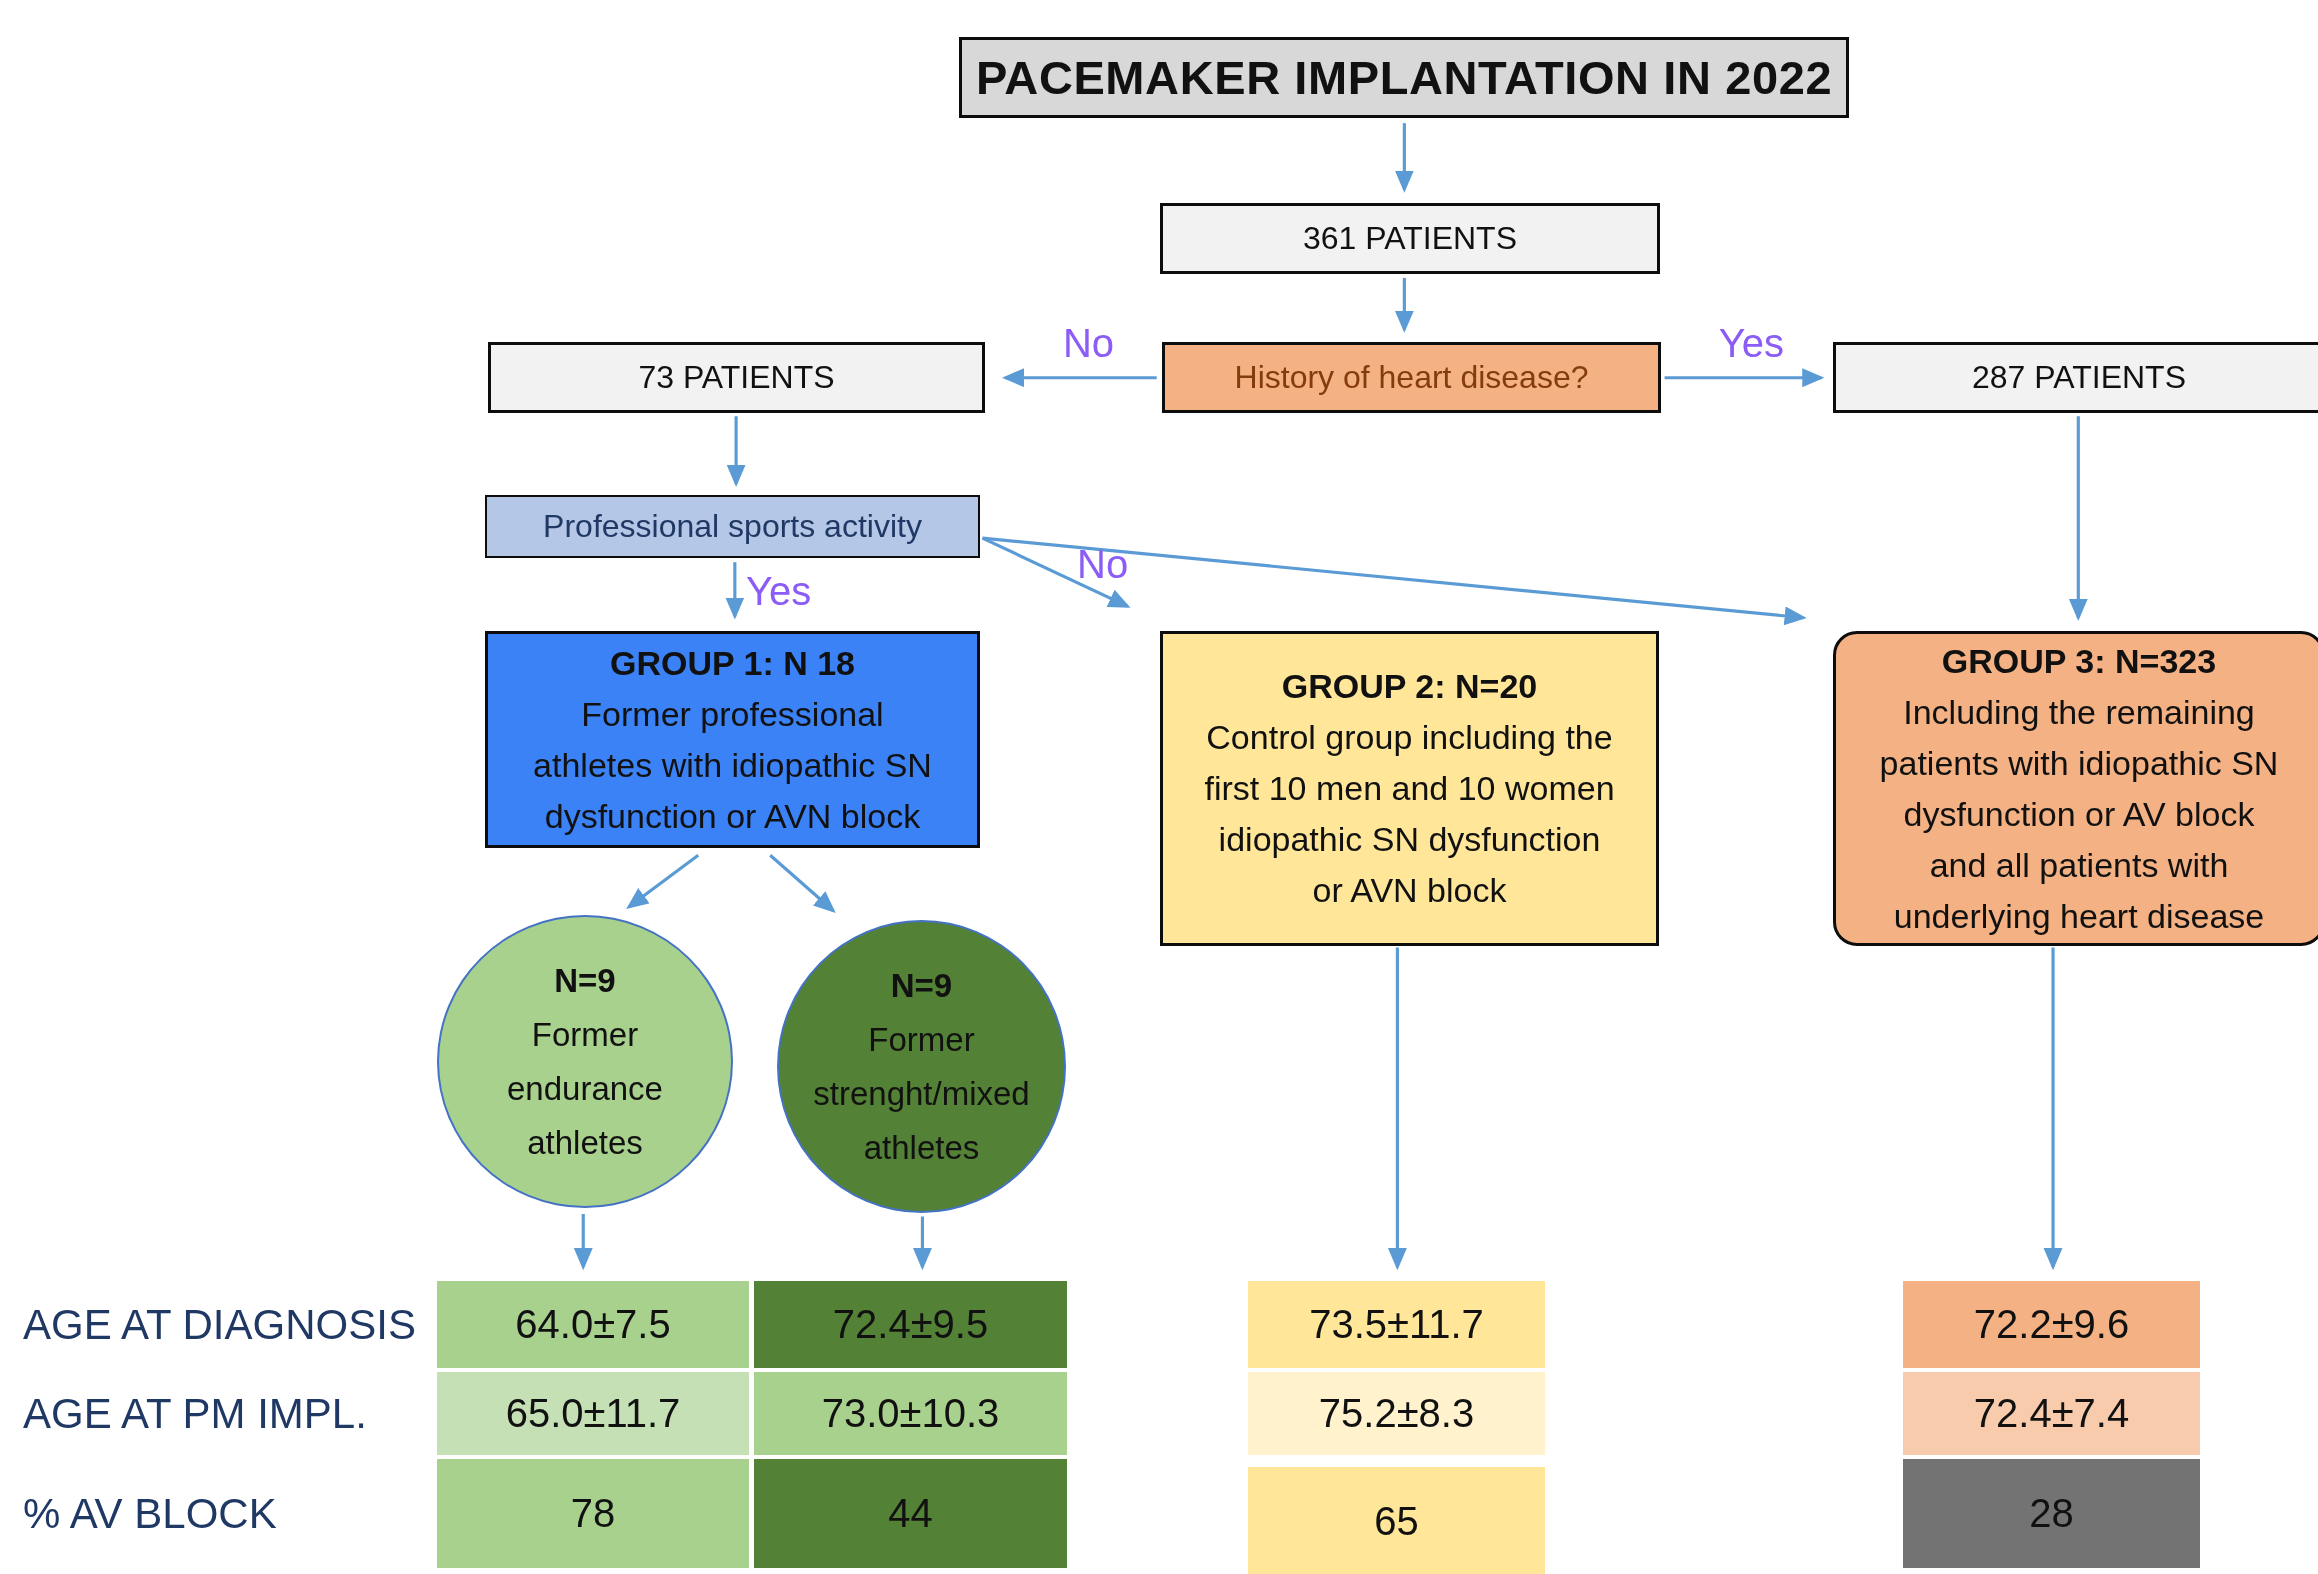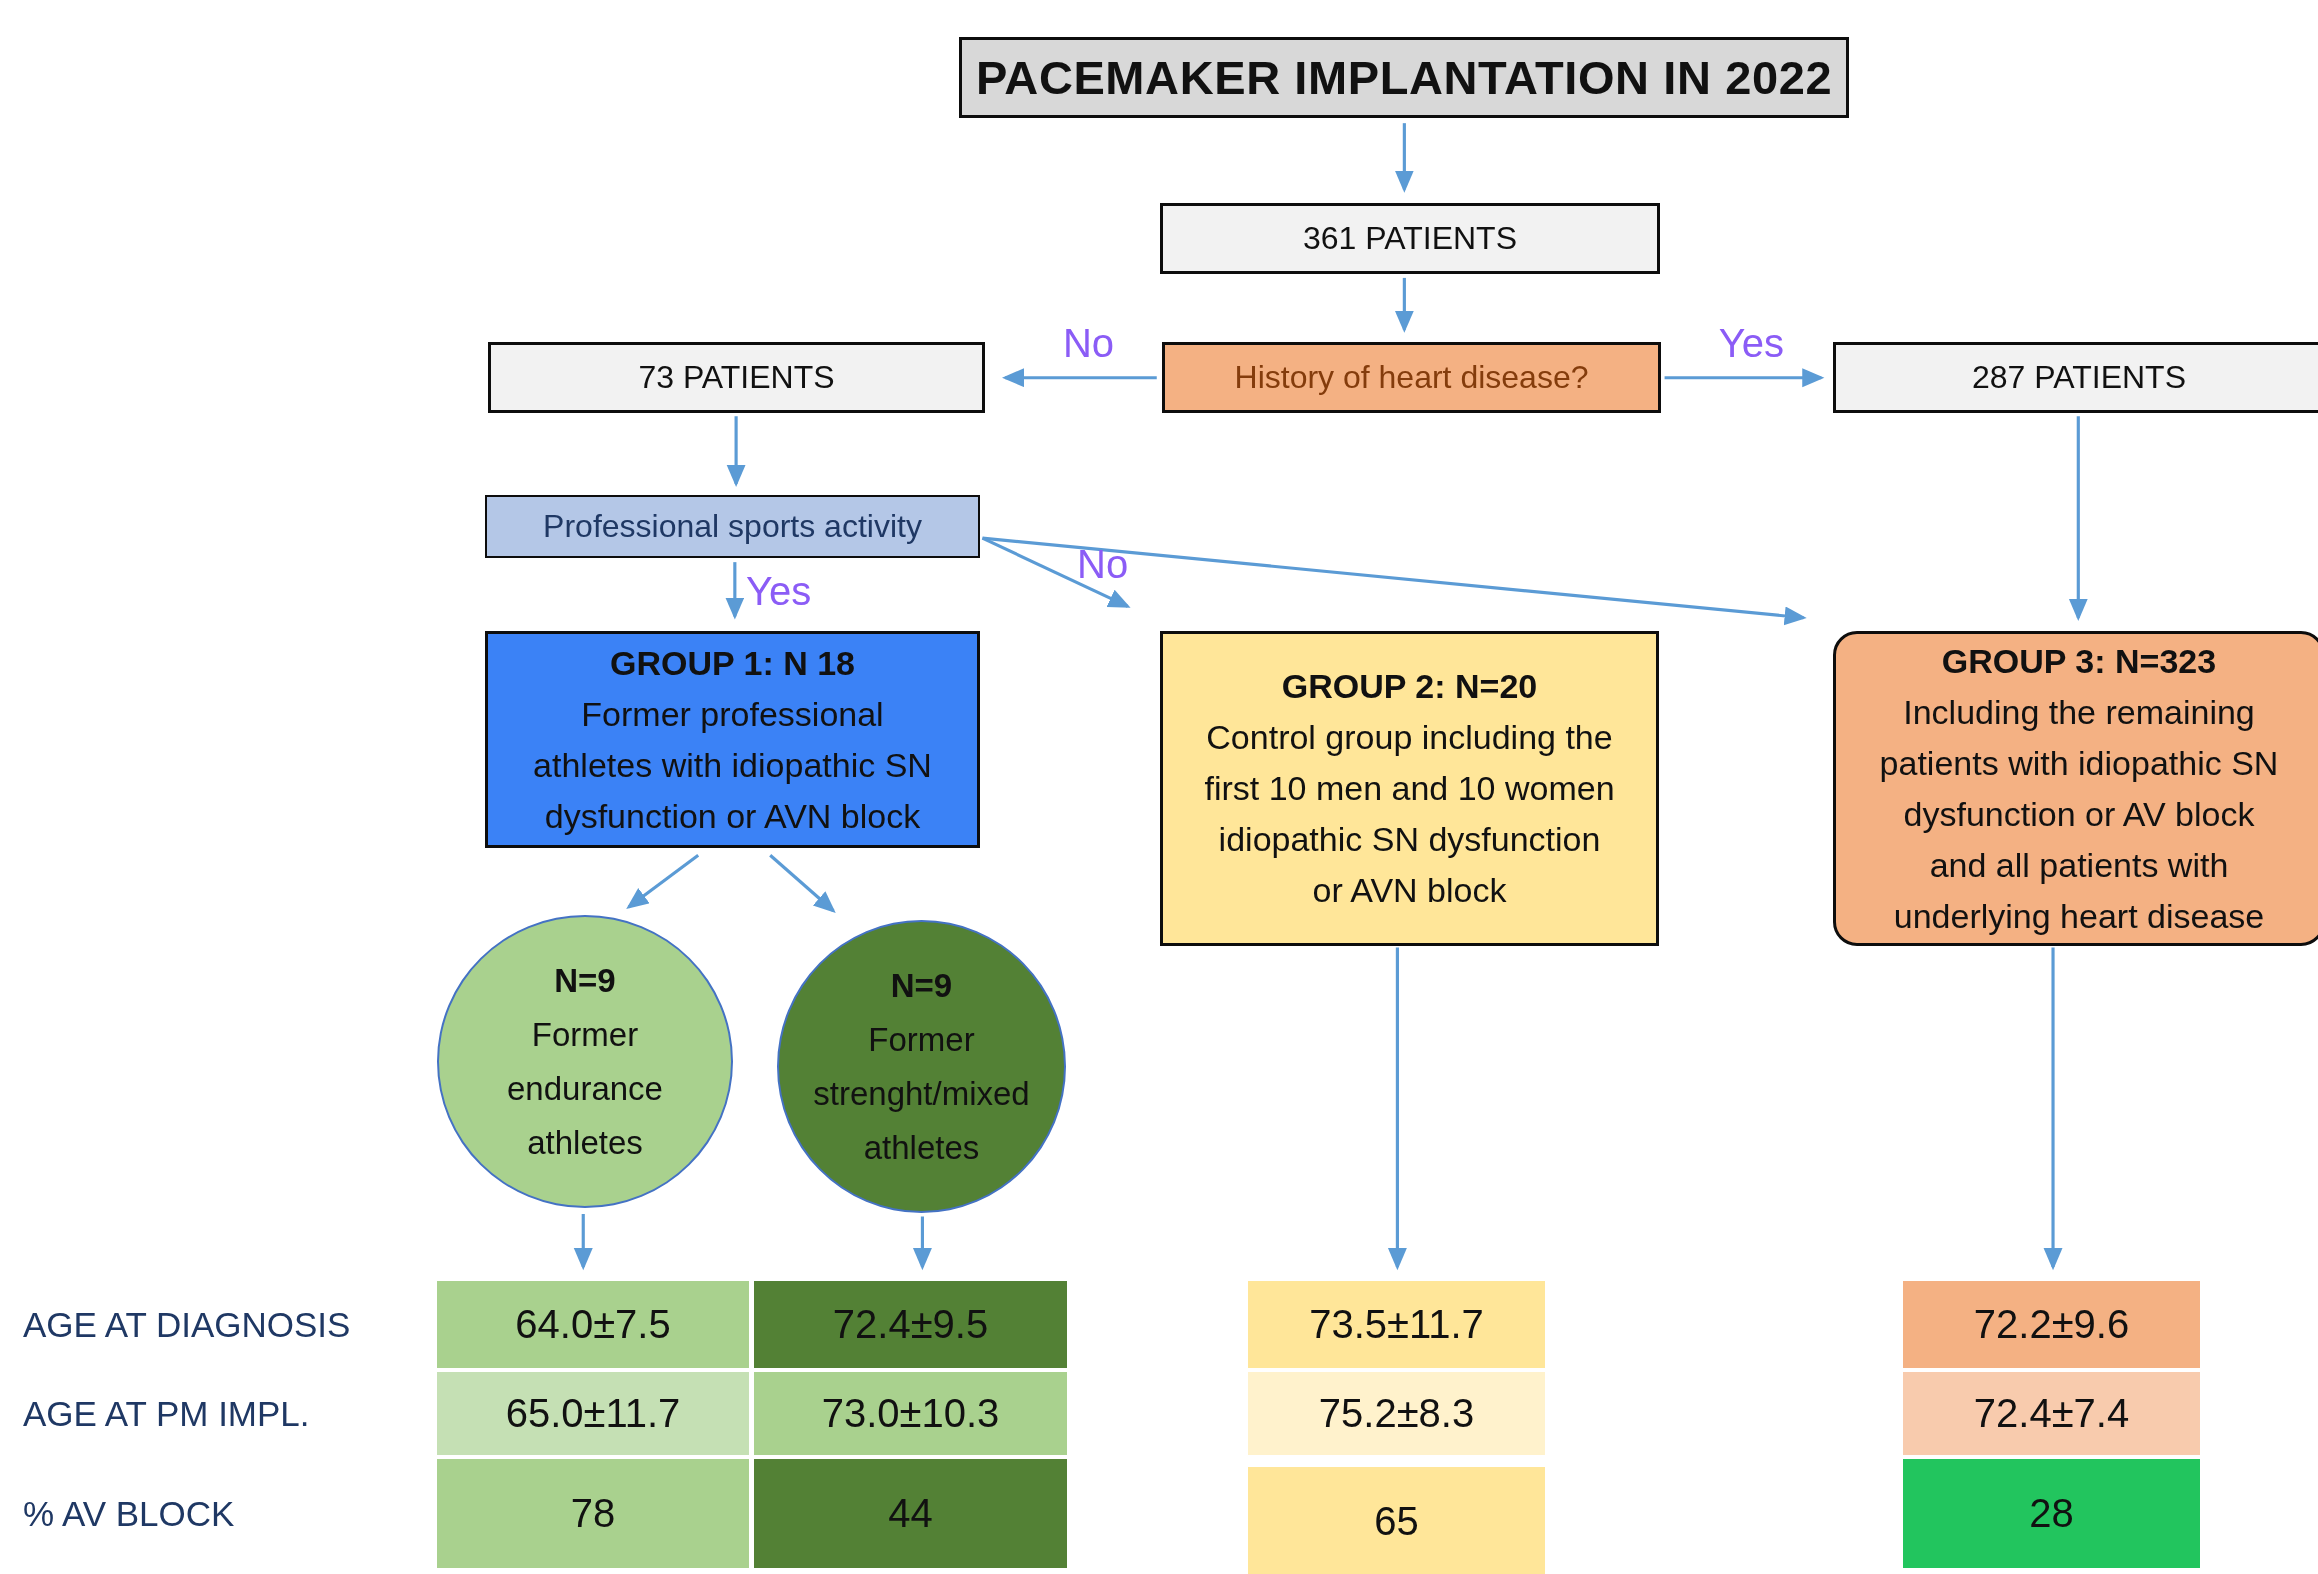--- a/index.html
+++ b/index.html
@@ -29,21 +29,21 @@
   .group-header { font-weight: bold; }
   #group1 { left: 477px;  top: 631px; width: 495px; height: 217px; }
   #group2 { left: 1152px; top: 631px; width: 499px; height: 315px; }
   #group3 { left: 1825px; top: 631px; width: 492px; height: 315px; border-radius: 24px; }
   .ellipse { border-radius: 50%; border: 2.5px solid #4472c4;
              flex-direction: column; font-size: 33px; line-height: 54px; }
   #ellipse-endurance { left: 429px;  top: 915px; width: 296px; height: 293px; }
   #ellipse-strength  { left: 769px; top: 920px; width: 289px; height: 293px; }
   .subgroup-n { font-weight: bold; }
   .row-label { position: absolute; left: 15px; width: 404px; display: flex; align-items: center;
-               color: #1f3864; font-size: 35px; z-index: 2; }
+               color: #1f3864; font-size: 42px; z-index: 2; }
   #rowlbl-0 { top: 1281px; height: 87px; }
   #rowlbl-1 { top: 1372px; height: 83px; }
   #rowlbl-2 { top: 1459px; height: 109px; }
   .cell { position: absolute; display: flex; align-items: center; justify-content: center;
           font-size: 40px; color: #111; z-index: 2; }
   .col-0 { left: 429px;  width: 312px; }
   .col-1 { left: 746px; width: 313px; }
   .col-2 { left: 1240px; width: 297px; }
   .col-3 { left: 1895px; width: 297px; }
   .row-0 { top: 1281px; height: 87px; }
@@ -159,16 +159,16 @@
   <div class="cell col-1 row-0" style="background-color: rgb(83, 129, 53);">72.4±9.5</div>
   <div class="cell col-1 row-1" style="background-color: rgb(169, 209, 142);">73.0±10.3</div>
   <div class="cell col-1 row-2" style="background-color: rgb(83, 129, 53);">44</div>
 
   <div class="cell col-2 row-0" style="background-color: rgb(255, 230, 153);">73.5±11.7</div>
   <div class="cell col-2 row-1" style="background-color: rgb(255, 242, 204);">75.2±8.3</div>
   <div class="cell col-2 row-2" style="background-color: rgb(255, 230, 153); margin-top: 8px;">65</div>
 
   <div class="cell col-3 row-0" style="background-color: rgb(244, 177, 131);">72.2±9.6</div>
   <div class="cell col-3 row-1" style="background-color: rgb(248, 203, 173);">72.4±7.4</div>
-  <div class="cell col-3 row-2" style="background-color: #22c55e;">28</div>
+  <div class="cell col-3 row-2" style="background-color: #737373;">28</div>
 
 </div>
 
 
 </body></html>

